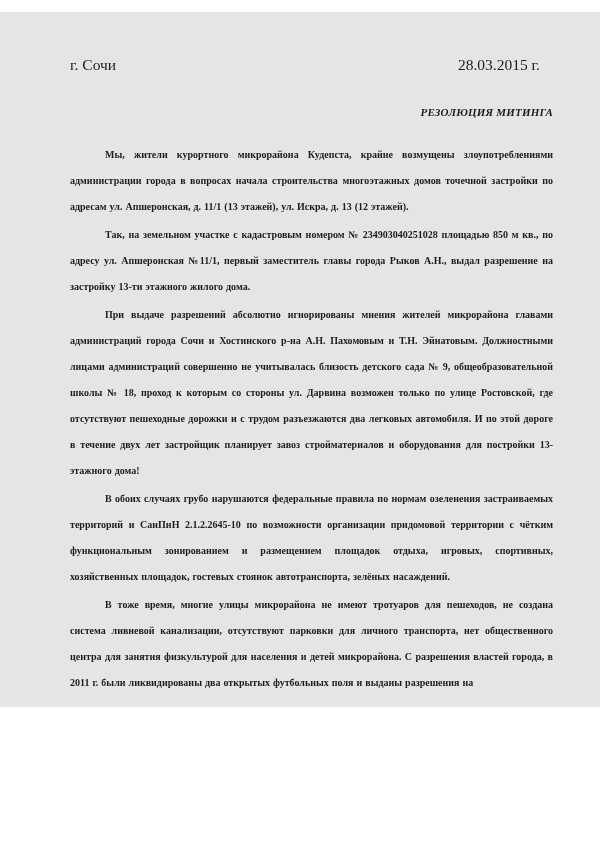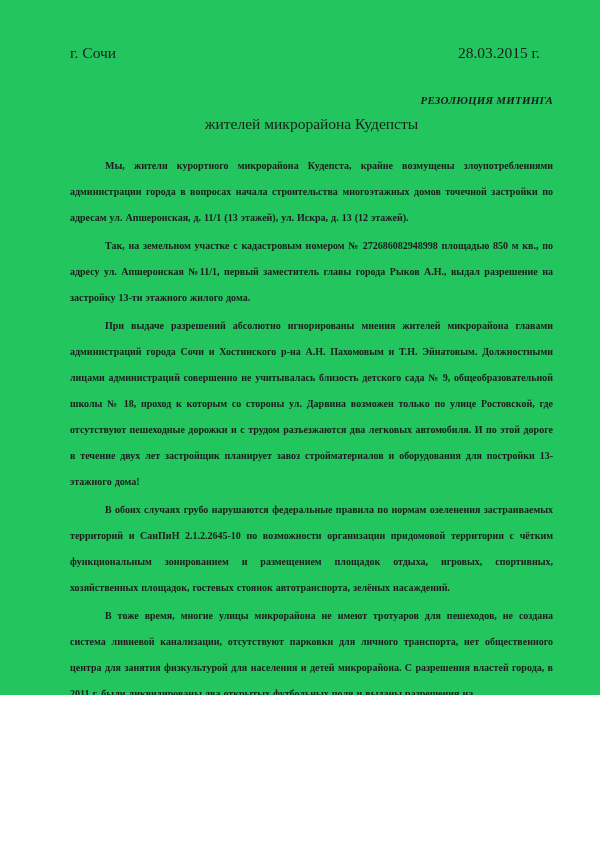--- a/index.html
+++ b/index.html
@@ -4,22 +4,22 @@
 <style>
   html, body {
     margin: 0;
     padding: 0;
     background: #ffffff;
   }
   .page {
     position: relative;
     width: 600px;
     height: 695px;
-    margin: 0 auto;
-    background: #22c55e;
+    margin: 12px auto;
+    background: #e5e5e5;
     color: #1c1c1c;
     font-family: "Liberation Serif", "DejaVu Serif", serif;
     overflow: hidden;
     box-sizing: border-box;
     padding: 44px 47px 0 70px;
   }
   .doc-header {
     display: flex;
     justify-content: space-between;
     align-items: baseline;
@@ -65,23 +65,22 @@
 
 <div class="page">
 
   <div class="doc-header">
     <span class="place">г. Сочи</span>
     <span class="date">28.03.2015 г.</span>
   </div>
 
   <h1 class="doc-title">РЕЗОЛЮЦИЯ МИТИНГА</h1>
 
-  <div class="doc-subtitle">жителей микрорайона Кудепсты</div>
 
   <div class="doc-body">
     <p>Мы, жители курортного микрорайона Кудепста, крайне возмущены злоупотреблениями администрации города в вопросах начала строительства многоэтажных домов точечной застройки по адресам ул. Апшеронская, д. 11/1 (13 этажей), ул. Искра, д. 13 (12 этажей).</p>
-    <p>Так, на земельном участке с кадастровым номером № 272686082948998 площадью 850 м кв., по адресу ул. Апшеронская №11/1, первый заместитель главы города Рыков А.Н., выдал разрешение на застройку 13-ти этажного жилого дома.</p>
+    <p>Так, на земельном участке с кадастровым номером № 234903040251028 площадью 850 м кв., по адресу ул. Апшеронская №11/1, первый заместитель главы города Рыков А.Н., выдал разрешение на застройку 13-ти этажного жилого дома.</p>
     <p>При выдаче разрешений абсолютно игнорированы мнения жителей микрорайона главами администраций города Сочи и Хостинского р-на А.Н. Пахомовым и Т.Н. Эйнатовым. Должностными лицами администраций совершенно не учитывалась близость детского сада № 9, общеобразовательной школы № 18, проход к которым со стороны ул. Дарвина возможен только по улице Ростовской, где отсутствуют пешеходные дорожки и с трудом разъезжаются два легковых автомобиля. И по этой дороге в течение двух лет застройщик планирует завоз стройматериалов и оборудования для постройки 13-этажного дома!</p>
     <p>В обоих случаях грубо нарушаются федеральные правила по нормам озеленения застраиваемых территорий и СанПиН 2.1.2.2645-10 по возможности организации придомовой территории с чётким функциональным зонированием и размещением площадок отдыха, игровых, спортивных, хозяйственных площадок, гостевых стоянок автотранспорта, зелёных насаждений.</p>
     <p>В тоже время, многие улицы микрорайона не имеют тротуаров для пешеходов, не создана система ливневой канализации, отсутствуют парковки для личного транспорта, нет общественного центра для занятия физкультурой для населения и детей микрорайона. С разрешения властей города, в 2011 г. были ликвидированы два открытых футбольных поля и выданы разрешения на</p>
   </div>
 
 </div>
 
 </body></html>

